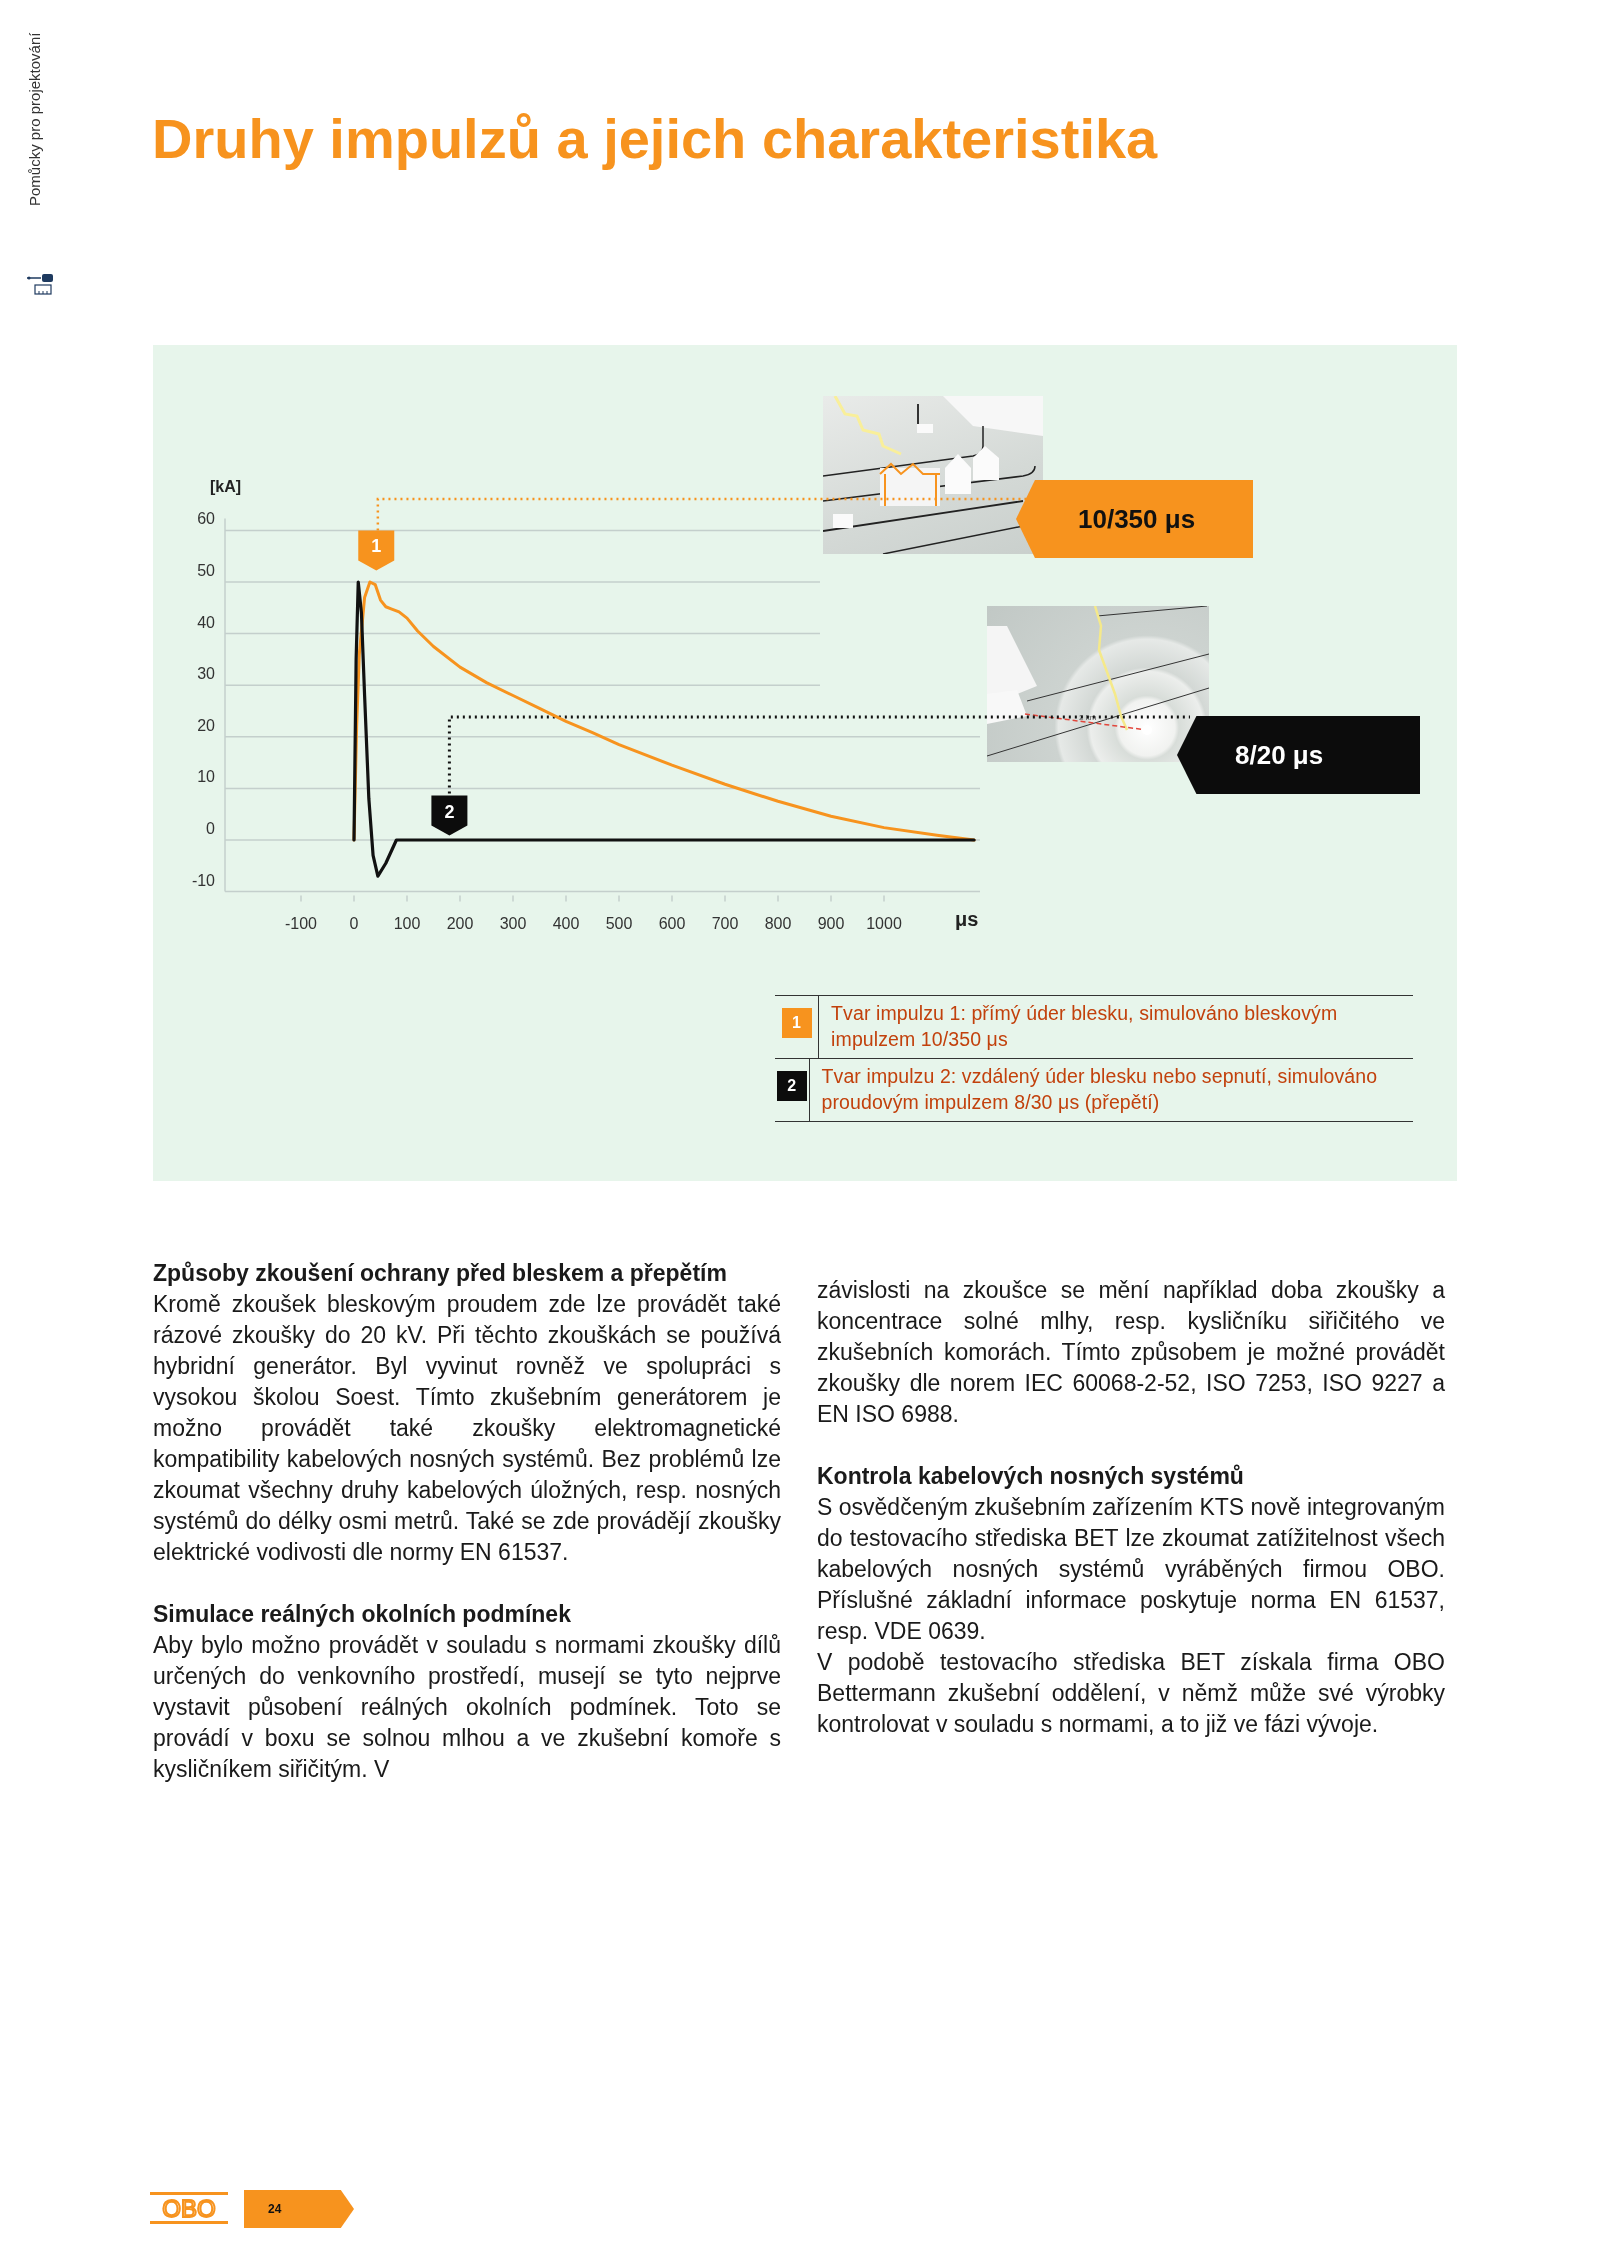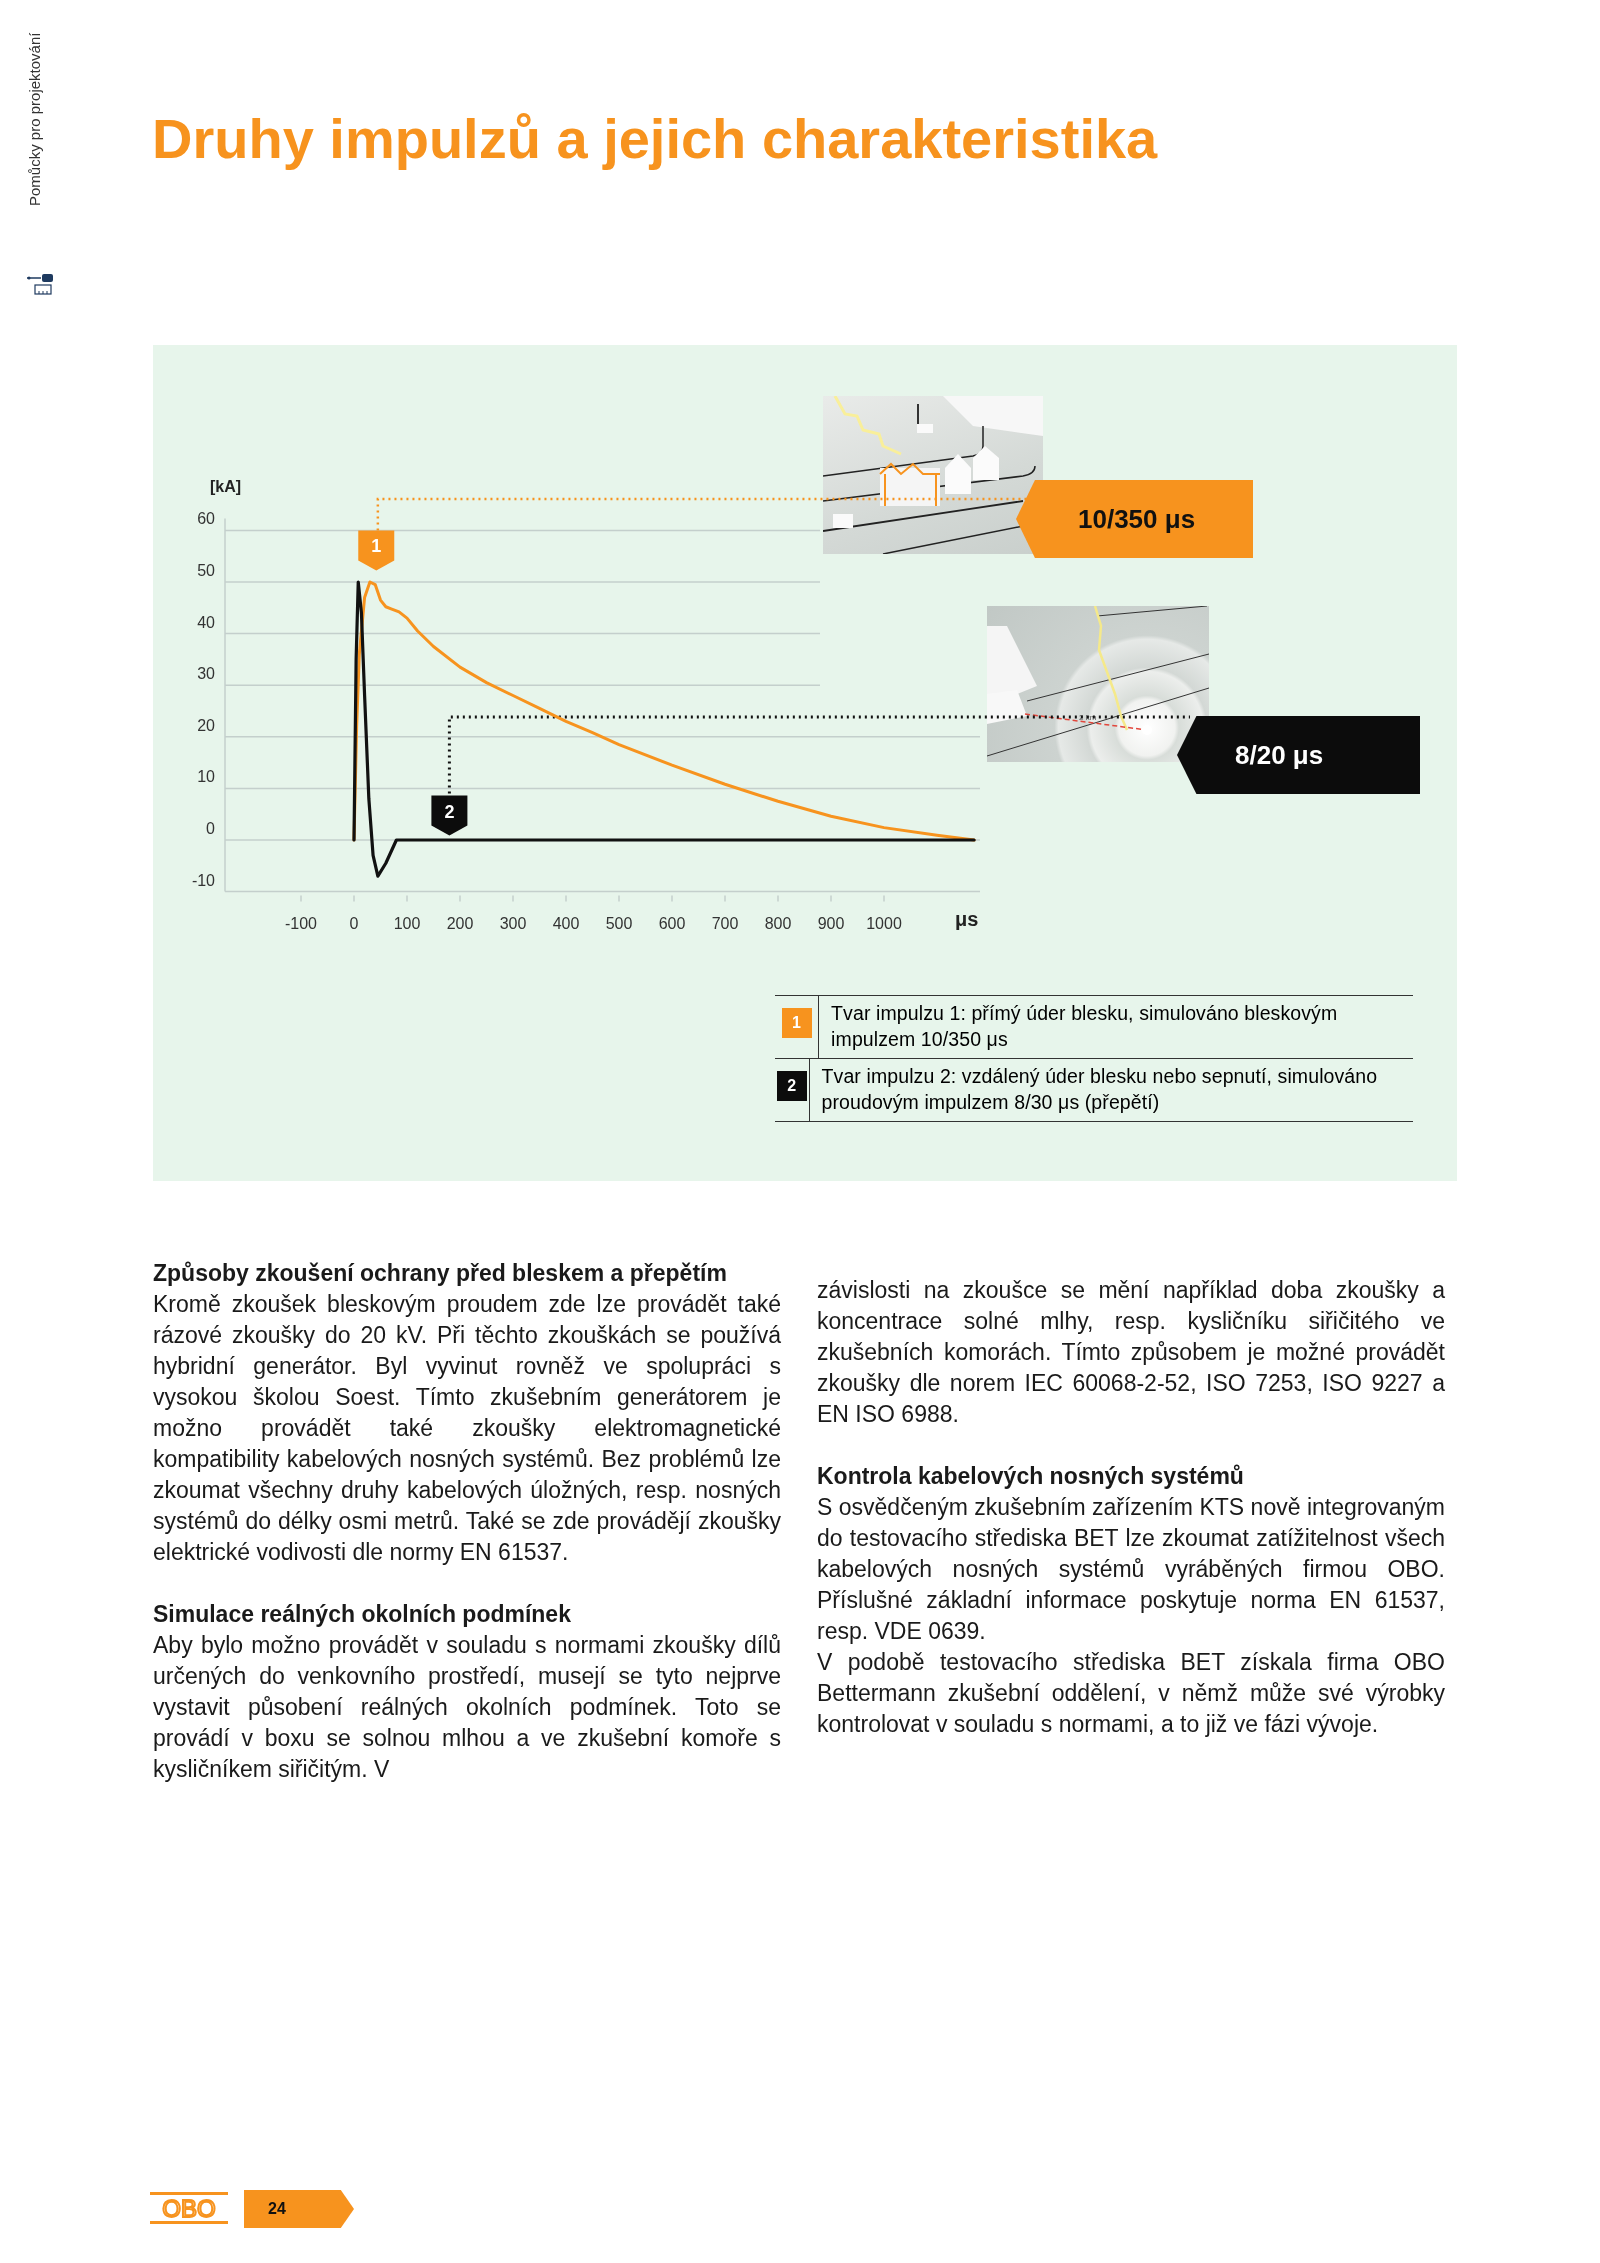--- a/index.html
+++ b/index.html
@@ -38,34 +38,34 @@
   .tag-1 { left: 1016px; top: 480px; width: 237px; background: #f7931e; color: #111; padding-left: 62px; }
   .tag-2 { left: 1177px; top: 692px; width: 243px; background: #0c0c0c; color: #fff; padding-left: 58px; margin-top: 24px; }
 
   .legend { position: absolute; left: 775px; top: 995px; width: 638px; }
   .legend-row { display: flex; border-top: 1.5px solid #333; }
   .legend-row:last-child { border-bottom: 1.5px solid #333; }
   .legend-badge-cell { width: 52px; border-right: 1.5px solid #333; display: flex; align-items: flex-start; justify-content: center; padding-top: 12px; }
   .legend-badge { width: 30px; height: 30px; color: #fff; font-weight: bold; font-size: 16px; display: flex; align-items: center; justify-content: center; }
   .legend-badge.b1 { background: #f7931e; }
   .legend-badge.b2 { background: #0c0c0c; }
-  .legend-text { padding: 4px 0 6px 12px; font-size: 19.5px; line-height: 26px; color: #000000; font-family: "Liberation Sans", sans-serif; letter-spacing: 0.1px; }
+  .legend-text { padding: 4px 0 6px 12px; font-size: 19.5px; line-height: 26px; color: #c2410c; font-family: "Liberation Sans", sans-serif; letter-spacing: 0.1px; }
 
   .col { position: absolute; width: 628px; font-size: 23px; line-height: 31px; text-align: justify; color: #1a1a1a; }
   .col-left { left: 153px; top: 1258px; }
   .col-right { left: 817px; top: 1236px; margin-top: 39px; }
   .col h3 { font-size: 23px; font-weight: bold; line-height: 31px; }
   .col p { margin: 0; }
   .gap { height: 31px; }
 
   .footer-logo { position: absolute; left: 150px; top: 2189px; width: 80px; height: 38px; }
   .page-tab {
     position: absolute; left: 244px; top: 2190px; width: 110px; height: 38px;
     background: #f7931e; clip-path: polygon(0 0, 88% 0, 100% 50%, 88% 100%, 0 100%);
-    font-size: 16px; font-weight: bold; color: #111; padding-left: 24px; line-height: 38px;
+    font-size: 12px; font-weight: bold; color: #111; padding-left: 24px; line-height: 38px;
   }
 </style>
 </head>
 <body>
 
 <div class="side-label">Pomůcky pro projektování</div>
 <svg class="side-icon" viewBox="0 0 32 32">
   <line x1="2" y1="6" x2="16" y2="6" stroke="#1e3a5f" stroke-width="1.5"></line>
   <circle cx="4" cy="6" r="1.5" fill="#1e3a5f"></circle>
   <rect x="17" y="2" width="11" height="8" rx="2" fill="#1e3a5f"></rect>

